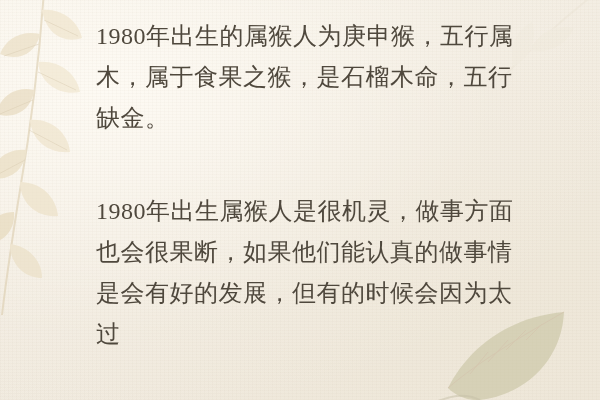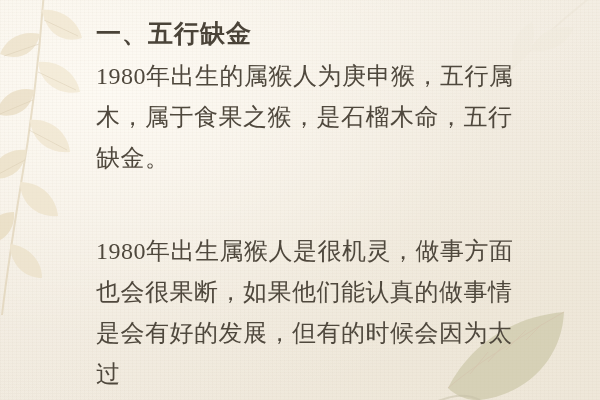--- a/index.html
+++ b/index.html
@@ -139,18 +139,17 @@
         <path d="M76 54 L96 34" class="leaf-vein"></path>
         <path d="M96 44 L112 28" class="leaf-vein"></path>
       </g>
       <g opacity="0.5">
         <path d="M0 108 C20 100 34 96 50 104" stroke="#b6b093" stroke-width="2" fill="none"></path>
       </g>
     </svg>
   </div>
 
   <div class="content">
-    <div class="heading">一、五行缺金</div>
     <div class="para first">1980年出生的属猴人为庚申猴，五行属木，属于食果之猴，是石榴木命，五行缺金。</div>
     <div class="para second">1980年出生属猴人是很机灵，做事方面也会很果断，如果他们能认真的做事情是会有好的发展，但有的时候会因为太过</div>
   </div>
 
 </div>
 
 </body></html>

